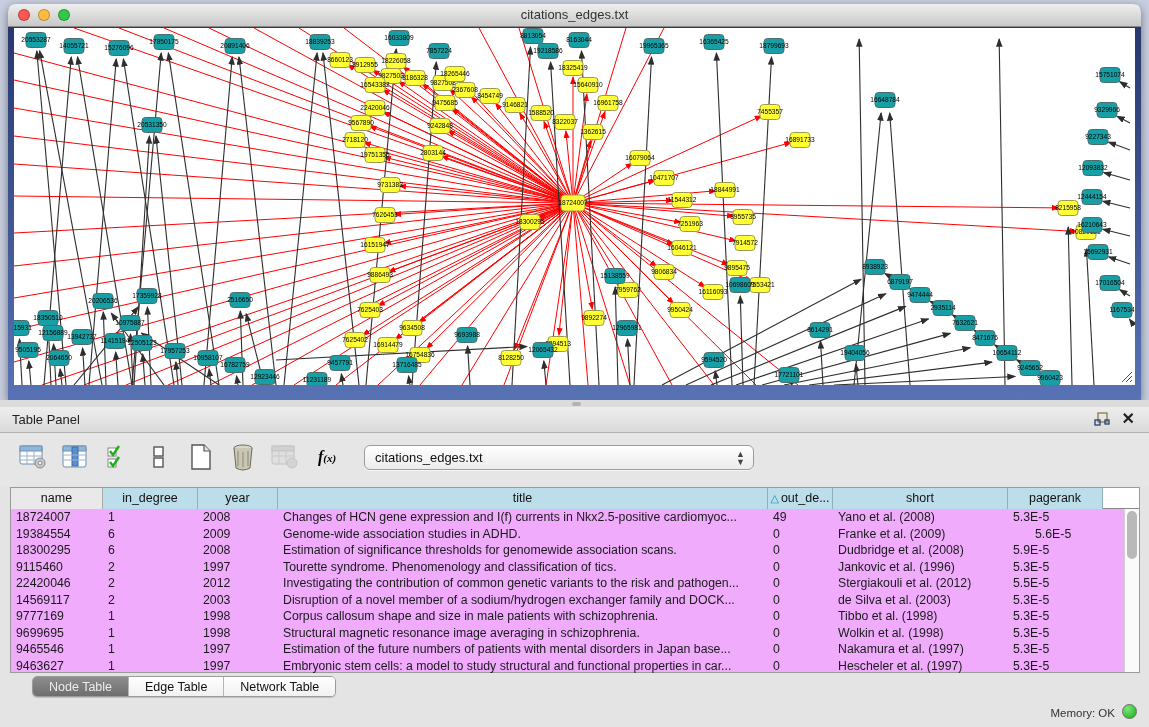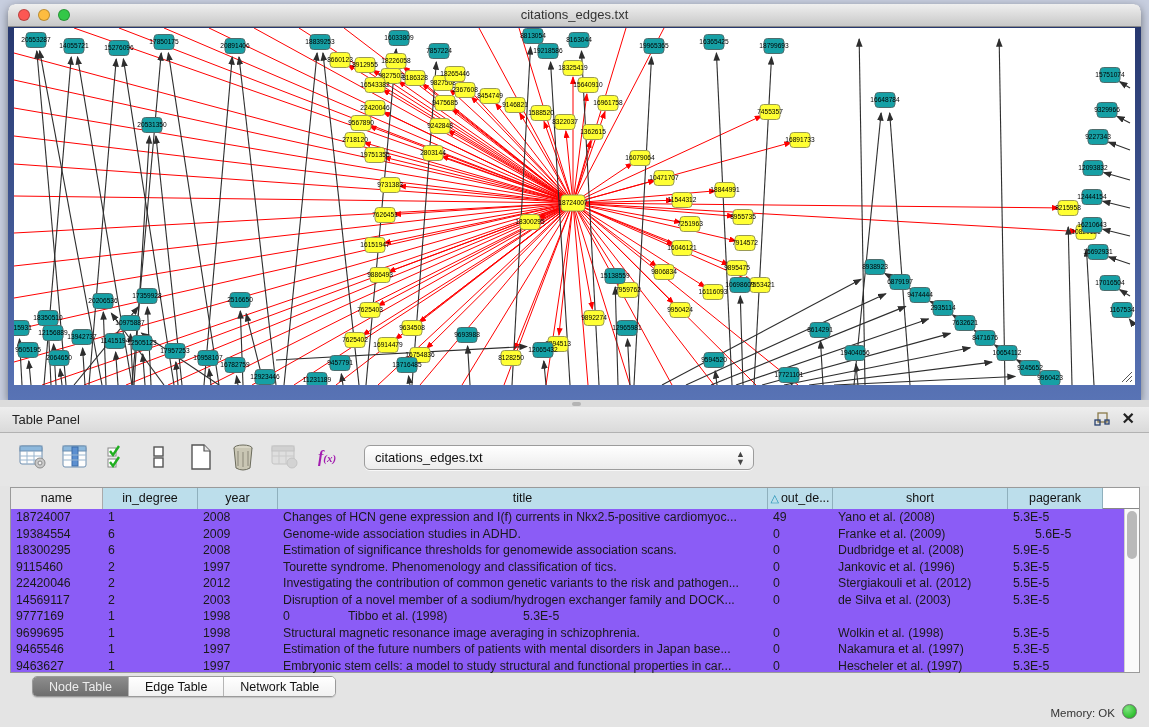--- a/index.html
+++ b/index.html
@@ -29,31 +29,31 @@
   .panel-header { position:absolute; left:0; top:7px; width:1149px; height:26px;
     background:linear-gradient(#eeeeee,#dadada); border-bottom:1px solid #b2b2b2; }
   .panel-title { position:absolute; left:12px; top:5px; font-size:13px; color:#222; }
   .ph-icons { position:absolute; right:14px; top:4px; display:flex; gap:12px; align-items:center; }
   .close-x { font-size:16px; font-weight:bold; color:#222; line-height:16px; cursor:default; }
 
   .toolbar { position:absolute; left:0; top:33px; width:1149px; height:53px; background:#e6e6e6; }
   .tb-inner { position:absolute; left:18px; top:8px; display:flex; align-items:center; gap:12px; }
   .tbtn { width:30px; height:32px; display:flex; align-items:center; justify-content:center; }
   .tbtn.dis { opacity:.45; }
-  .fx { font-family:"Liberation Serif", serif; font-style:italic; font-weight:bold; font-size:16px; color:#a21caf; }
+  .fx { font-family:"Liberation Serif", serif; font-style:italic; font-weight:bold; font-size:16px; color:#000000; }
   .fx small { font-size:11px; }
   .dropdown { margin-left:10px; width:390px; height:25px; border:1px solid #9c9c9c; border-radius:6px;
     background:linear-gradient(#ffffff,#ececec); position:relative; display:flex; align-items:center;
     box-shadow:0 1px 0 rgba(255,255,255,.7); }
   .dropdown .val { margin-left:10px; font-size:13px; color:#111; }
   .dd-arrows { position:absolute; right:8px; top:4px; font-size:9px; color:#444; line-height:8px; text-align:center; }
 
   
   .table-wrap { position:absolute; left:10px; top:87px; width:1130px; height:186px;
-    background:#8b5cf6; border:1px solid #9a9a9a; }
+    background:#f0abfc; border:1px solid #9a9a9a; }
   .thead { display:flex; height:21px; background:#fff; border-bottom:1px solid #888; }
   .th { height:21px; font-size:12.5px; color:#111; text-align:center; line-height:20px;
     background:#bcdeeb; border-right:1px solid #8fb0bd; overflow:hidden; white-space:nowrap; }
   .th.hname { background:#e9e9e9; border-right:1px solid #aaa; }
   .sort-tri { color:#1c8fb5; font-size:11px; margin-right:2px; }
   .trow { display:flex; height:16.5px; }
   .td { height:16.5px; font-size:12.3px; color:#1a1a1a; line-height:16px; padding-left:5px;
     overflow:hidden; white-space:nowrap; text-overflow:ellipsis; }
   .vscroll { position:absolute; right:0; top:21px; bottom:0; width:15px; background:#fafafa;
     border-left:1px solid #d0d0d0; }
@@ -904,20 +904,21 @@
             <div class="td" style="width: 80px;">2003</div>
             <div class="td" style="width: 490px;">Disruption of a novel member of a sodium/hydrogen exchanger family and DOCK...</div>
             <div class="td" style="width: 65px;">0</div>
             <div class="td" style="width: 175px;">de Silva et al. (2003)</div>
             <div class="td" style="width: 95px;">5.3E-5</div>
           </div>
           <div class="trow">
             <div class="td" style="width: 92px;">9777169</div>
             <div class="td" style="width: 95px;">1</div>
             <div class="td" style="width: 80px;">1998</div>
+            <div class="td" style="width: 490px;">Corpus callosum shape and size in male patients with schizophrenia.</div>
             <div class="td" style="width: 65px;">0</div>
             <div class="td" style="width: 175px;">Tibbo et al. (1998)</div>
             <div class="td" style="width: 95px;">5.3E-5</div>
           </div>
           <div class="trow">
             <div class="td" style="width: 92px;">9699695</div>
             <div class="td" style="width: 95px;">1</div>
             <div class="td" style="width: 80px;">1998</div>
             <div class="td" style="width: 490px;">Structural magnetic resonance image averaging in schizophrenia.</div>
             <div class="td" style="width: 65px;">0</div>

